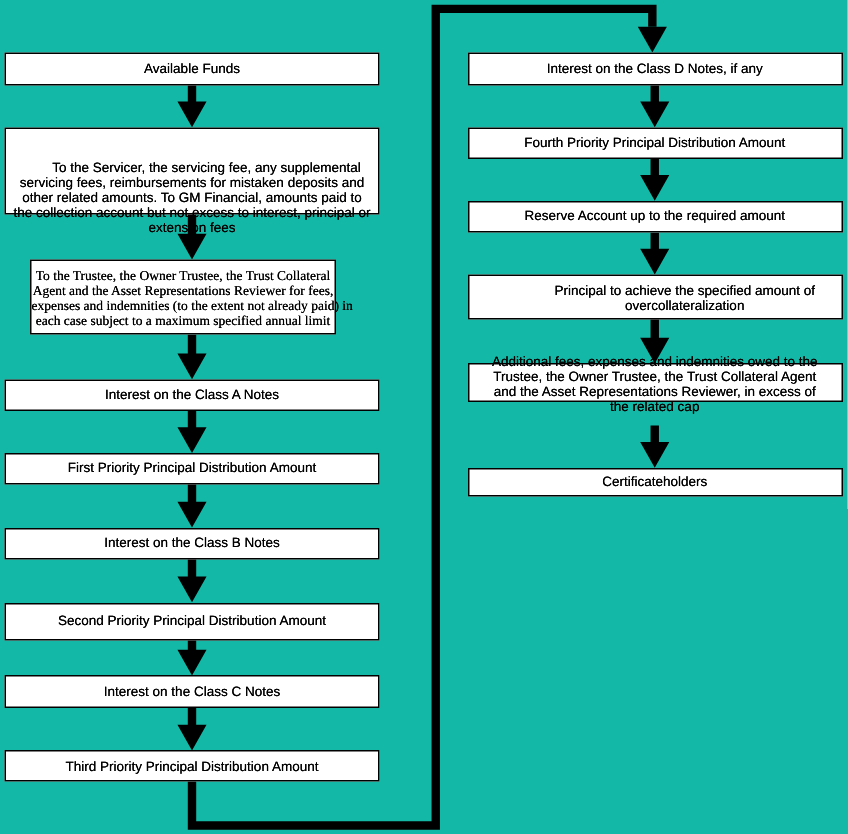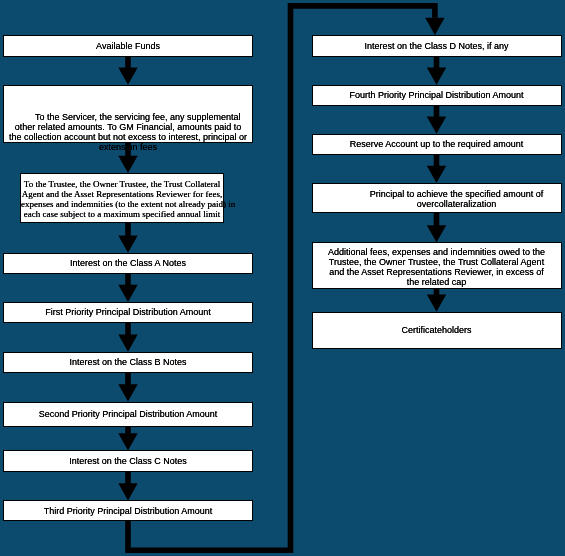--- a/index.html
+++ b/index.html
@@ -1,19 +1,19 @@
 <!DOCTYPE html>
 <html><head>
 <meta charset="utf-8">
 <style>
   html,body{margin:0;padding:0;background:#ffffff;}
   body{width:565px;height:556px;position:relative;overflow:hidden;
        font-family:"Liberation Sans",sans-serif;
        -webkit-font-smoothing:antialiased;}
-  .canvas{position:absolute;left:0;top:0;width:565px;height:556px;background:#0c4a6e;}
+  .canvas{position:absolute;left:0;top:0;width:565px;height:556px;background:#14b8a6;}
   .node{position:absolute;box-sizing:border-box;border:1.2px solid #000;background:#fff;}
   .node .txt{position:absolute;left:0;right:0;top:50%;transform:translateY(-50%);
              text-align:center;font-size:9px;line-height:10.1px;color:#000;text-shadow:0 0 0.25px #000;}
   .node .txt .ln{display:block;white-space:nowrap;}
   svg.arrows{position:absolute;left:0;top:0;width:565px;height:556px;}
 </style>
 </head>
 <body>
 
 <div class="canvas">
@@ -36,20 +36,21 @@
     </svg>
   <div id="nodes">
       <div class="node" style="left: 3px; top: 35px; width: 250px; height: 21.5px;">
         <div class="txt">
           <span class="ln">Available Funds</span>
         </div>
       </div>
       <div class="node" style="left: 3px; top: 84.8px; width: 250px; height: 57.8px;">
         <div class="txt" style="margin-top: 18px;">
           <span class="ln" style="padding-left: 19.4px;">To the Servicer, the servicing fee, any supplemental</span>
+          <span class="ln">servicing fees, reimbursements for mistaken deposits and</span>
           <span class="ln">other related amounts. To GM Financial, amounts paid to</span>
           <span class="ln">the collection account but not excess to interest, principal or</span>
           <span class="ln">extension fees</span>
         </div>
       </div>
       <div class="node" style="left: 20px; top: 173px; width: 204px; height: 50px; font-family: Liberation Serif, serif;">
         <div class="txt" style="margin-top: 0.9px;">
           <span class="ln">To the Trustee, the Owner Trustee, the Trust Collateral</span>
           <span class="ln">Agent and the Asset Representations Reviewer for fees,</span>
           <span class="ln">expenses and indemnities (to the extent not already paid) in</span>
@@ -100,27 +101,27 @@
         <div class="txt">
           <span class="ln">Reserve Account up to the required amount</span>
         </div>
       </div>
       <div class="node" style="left: 311.5px; top: 183px; width: 250px; height: 29.5px;">
         <div class="txt" style="margin-top: 0.9px; padding-left: 40px;">
           <span class="ln">Principal to achieve the specified amount of</span>
           <span class="ln">overcollateralization</span>
         </div>
       </div>
-      <div class="node" style="left: 311.5px; top: 242.4px; width: 250px; height: 47px;">
+      <div class="node" style="left: 311.5px; top: 242.4px; width: 250px; height: 26px;">
         <div class="txt" style="margin-top: 0.8px;">
           <span class="ln">Additional fees, expenses and indemnities owed to the</span>
           <span class="ln">Trustee, the Owner Trustee, the Trust Collateral Agent</span>
           <span class="ln">and the Asset Representations Reviewer, in excess of</span>
           <span class="ln">the related cap</span>
         </div>
       </div>
-      <div class="node" style="left: 311.5px; top: 311.8px; width: 250px; height: 37px;">
+      <div class="node" style="left: 311.5px; top: 311.8px; width: 250px; height: 19px;">
         <div class="txt">
           <span class="ln">Certificateholders</span>
         </div>
       </div>
     </div>
 </div>
 
 </body></html>

